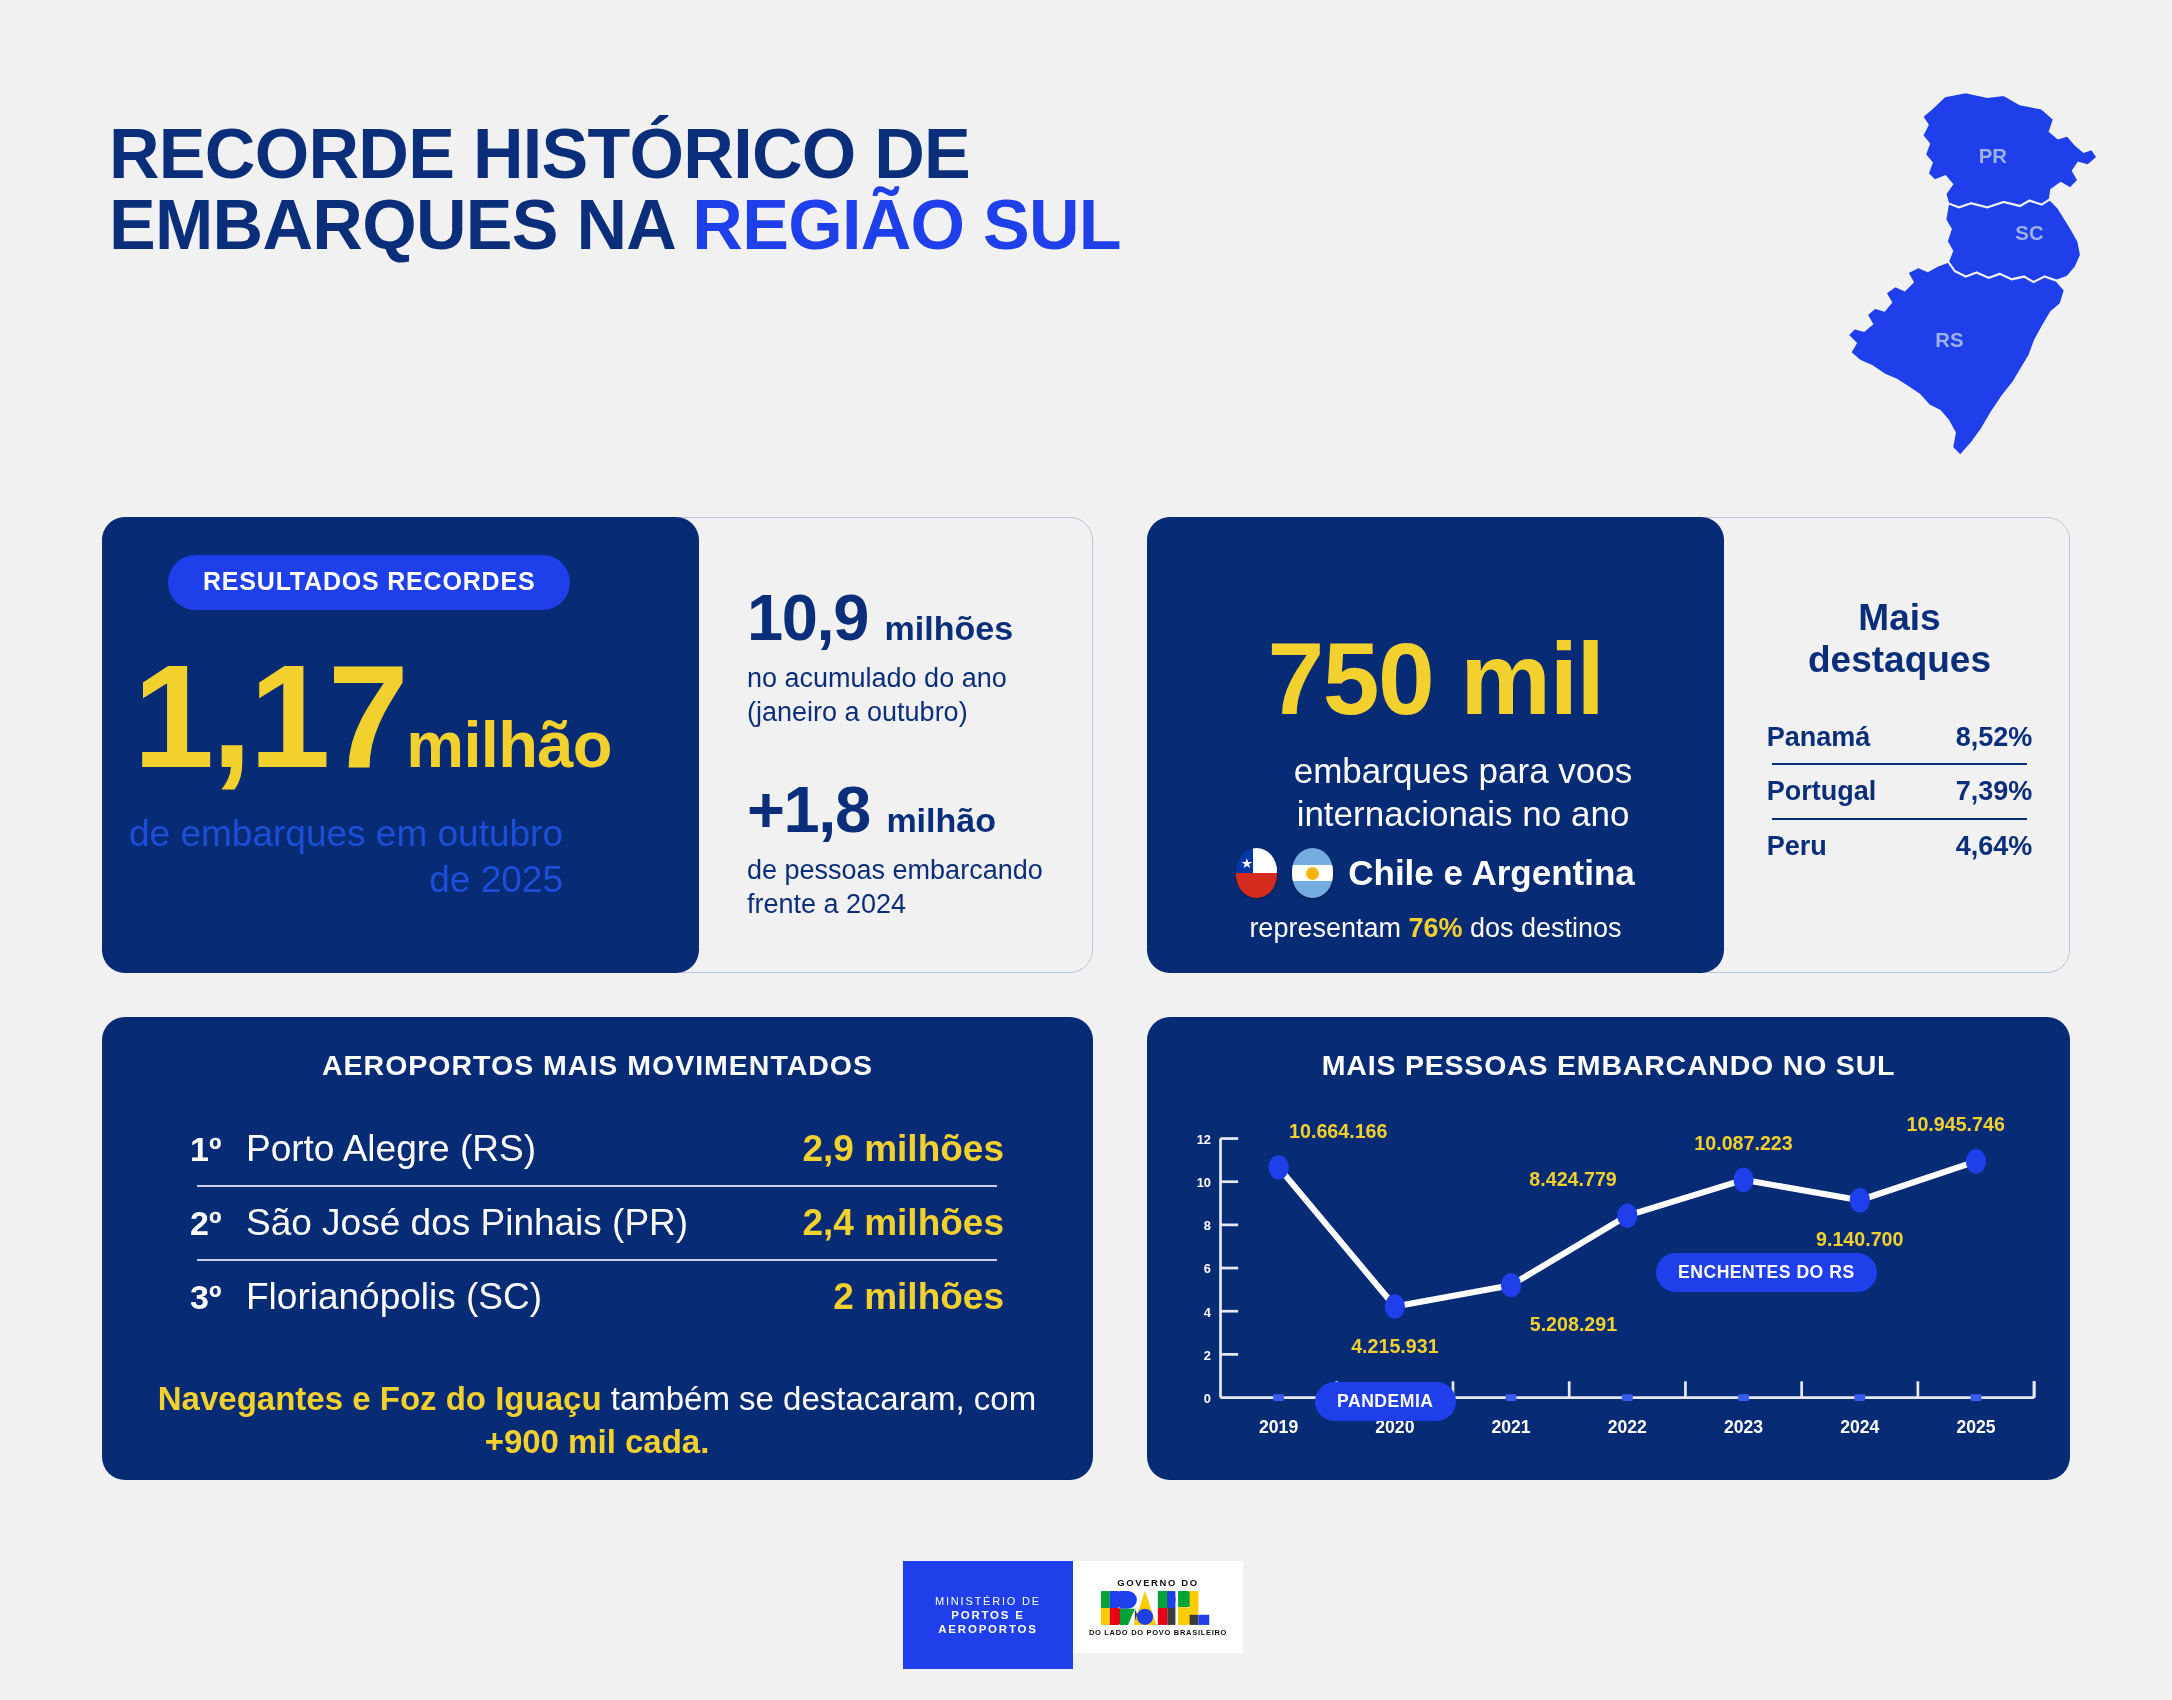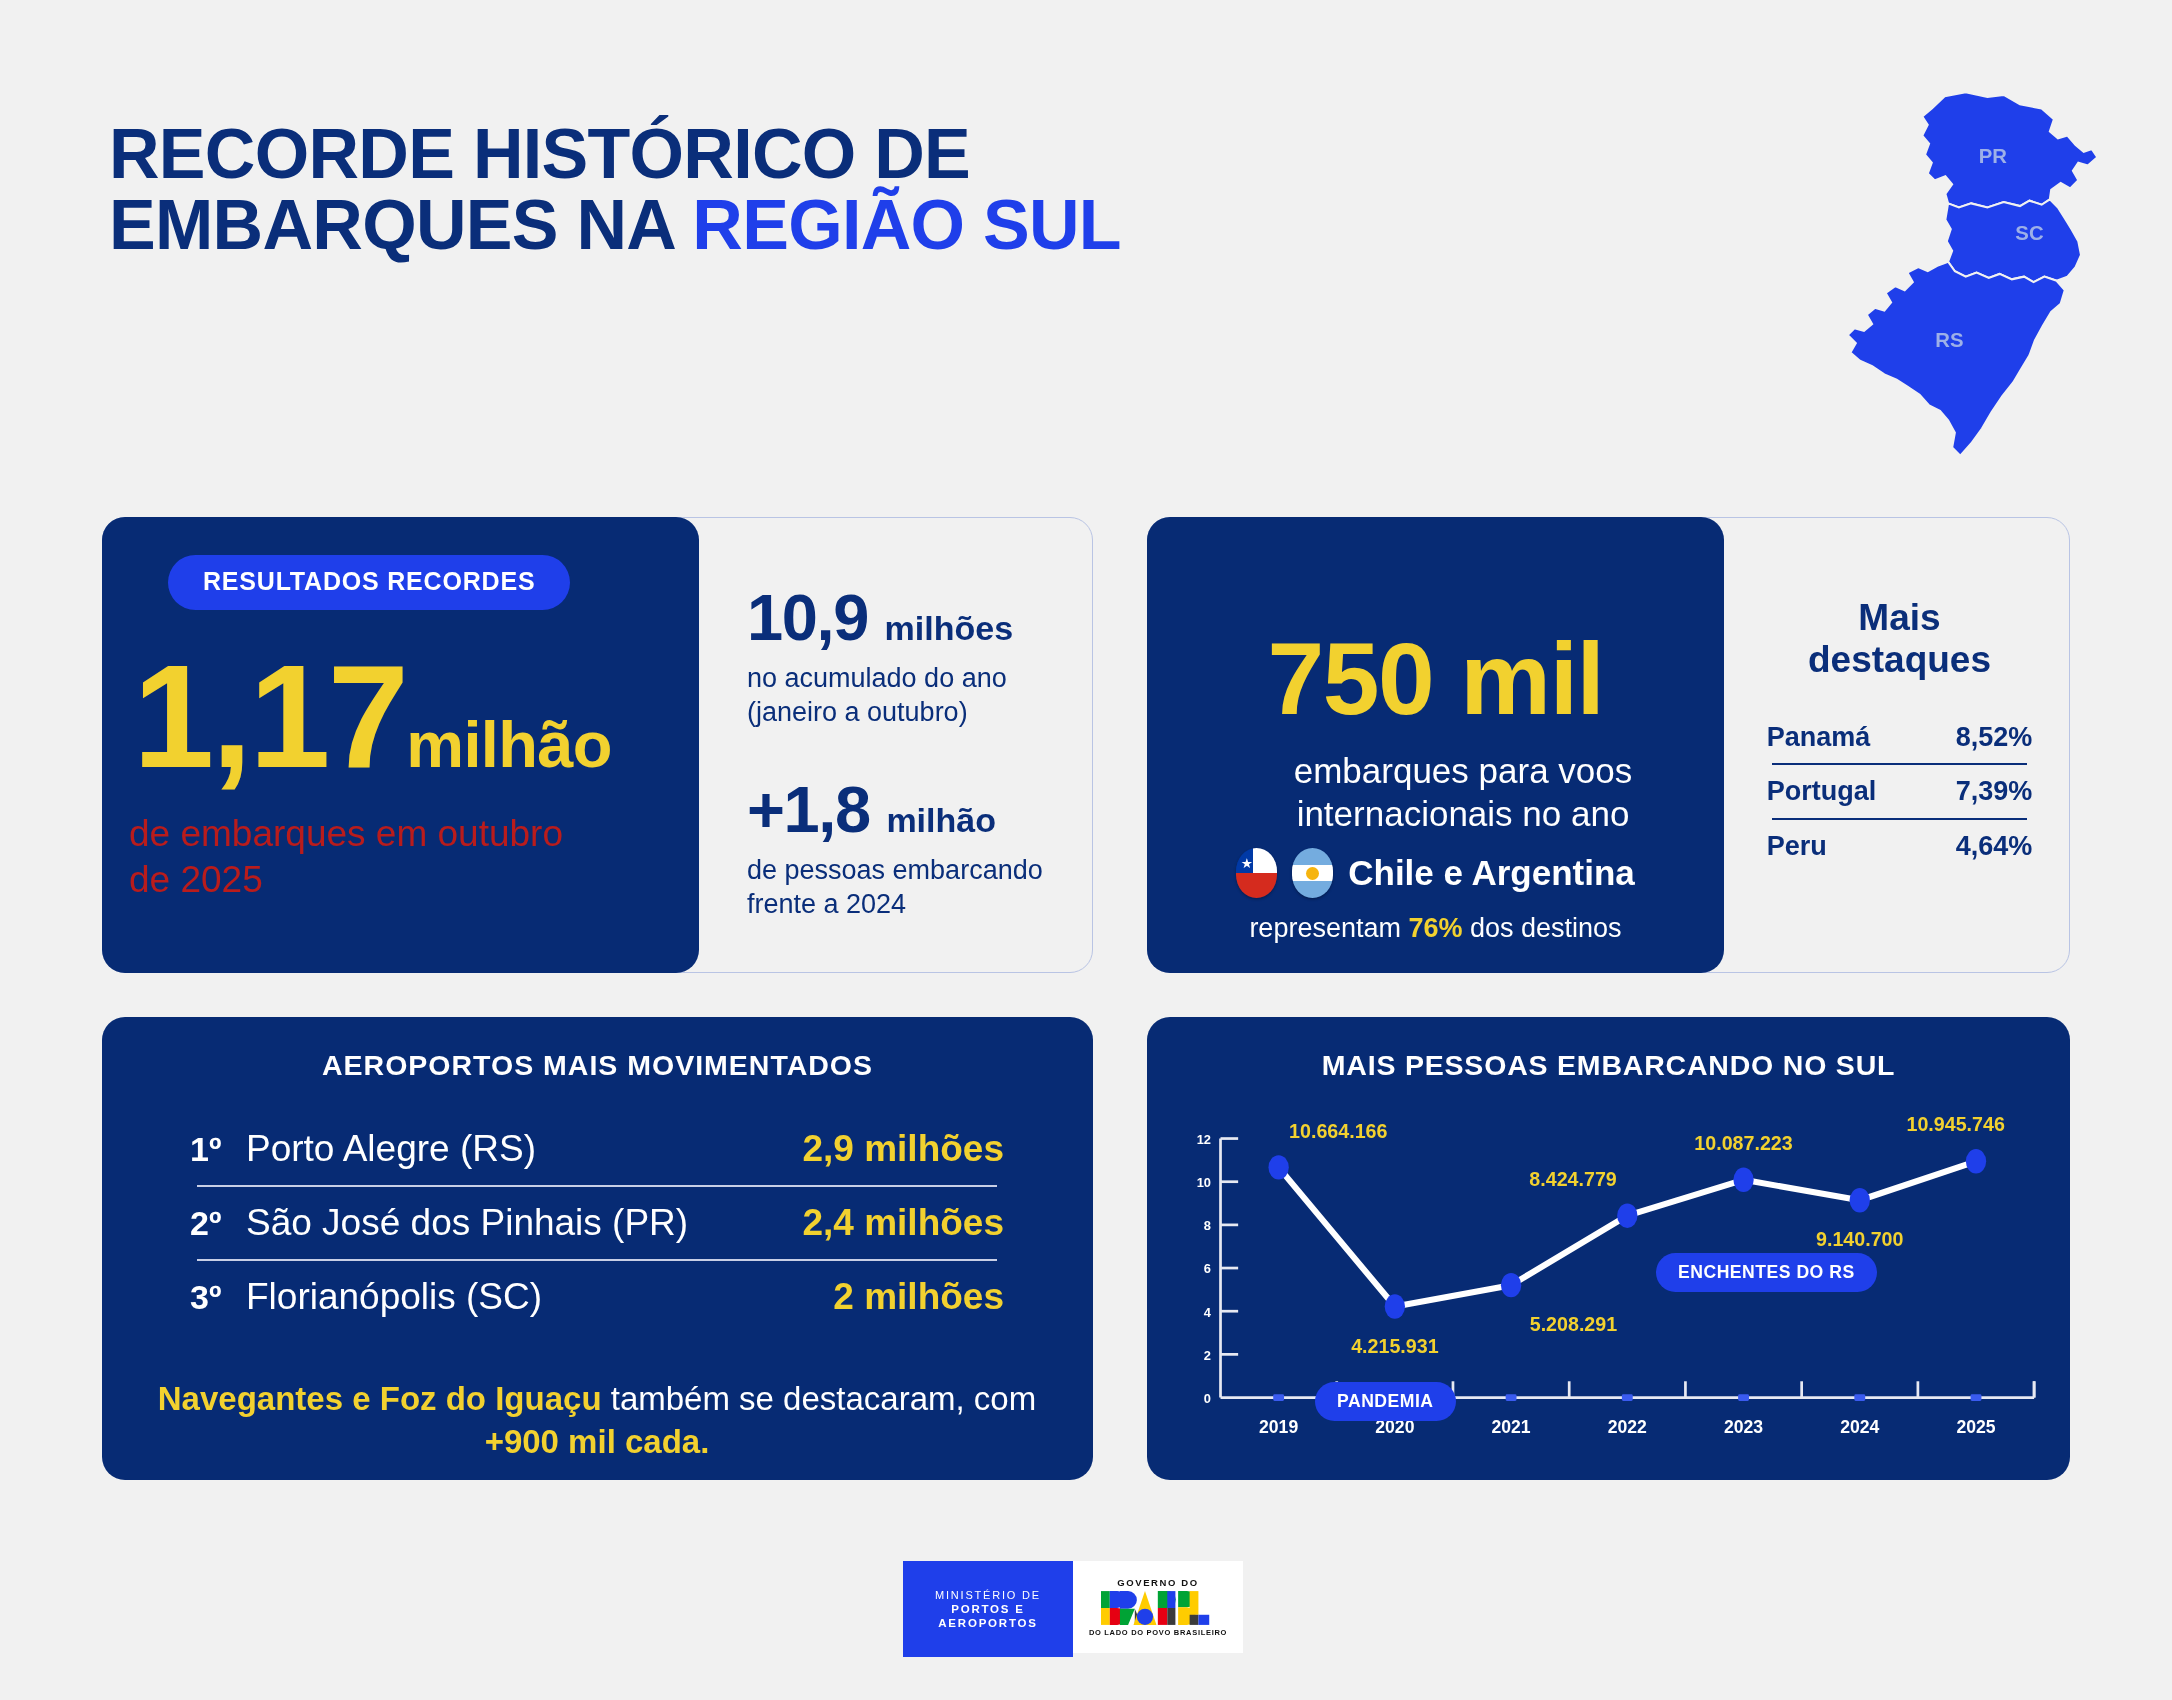--- a/index.html
+++ b/index.html
@@ -55,21 +55,21 @@
   #card1-pill { position: absolute; left: 168px; top: 555px; }
 
   .bignum-yellow {
     position: absolute; color: #F2D12F; font-weight: 900;
     line-height: 0.95; letter-spacing: -2.7px;
   }
   #c1-number { left: 133px; top: 648px; font-size: 146px; }
   #c1-number .unit { font-size: 65px; letter-spacing: -0.7px; font-weight: 700; }
   #c1-sub {
     position: absolute; left: 129px; top: 811px; width: 434px;
-    color: #b91c1c; font-size: 37px; line-height: 1.23; text-align: left;
+    color: #1d4ed8; font-size: 37px; line-height: 1.23; text-align: right;
   }
 
   .c1-right { position: absolute; left: 747px; top: 585px; width: 319px; }
   .stat-big { color: #0A2E7A; font-weight: 900; font-size: 65px; letter-spacing: -1.4px;
               line-height: 1.0; }
   .stat-big .u { font-size: 34px; font-weight: 700; letter-spacing: 0; }
   .stat-desc { color: #0A2E7A; font-size: 27px; line-height: 1.26; margin-top: 11px; }
   .gap { height: 48px; }
 
   
@@ -140,21 +140,21 @@
             font-family: "Liberation Sans", sans-serif; text-anchor: middle; }
   .chartpill { position: absolute; background: #1F3FEA; color: #fff; border-radius: 27px;
                font-size: 17.6px; font-weight: 700; letter-spacing: 0.5px;
                padding: 8.8px 22px; white-space: nowrap; }
   #pill-pandemia { left: 1315px; top: 1382px; }
   #pill-enchentes { left: 1656px; top: 1253px; }
 
   
   .footer { position: absolute; left: 903px; top: 1561px; display: flex;
             align-items: stretch; height: 92px; }
-  .min-logo { background: #1F3FEA; color: #fff; width: 170px; height: 96px;
+  .min-logo { background: #1F3FEA; color: #fff; width: 170px; height: 108px;
               display: flex; flex-direction: column; align-items: center;
               justify-content: center; gap: 2px; }
   .min-l1 { font-size: 11px; letter-spacing: 1.8px; font-weight: 500; }
   .min-l2 { font-size: 11.5px; letter-spacing: 1.8px; font-weight: 800; }
   .min-l3 { font-size: 11.5px; letter-spacing: 1.8px; font-weight: 800; }
   .gov-logo { background: #fff; width: 170px; height: 92px;
               display: flex; flex-direction: column; align-items: center;
               justify-content: center; gap: 2.7px; }
   .gov-l1 { font-size: 9.5px; letter-spacing: 1.6px; font-weight: 800; color: #111; }
   .gov-l3 { font-size: 7.5px; letter-spacing: 0.7px; font-weight: 800; color: #111; }

